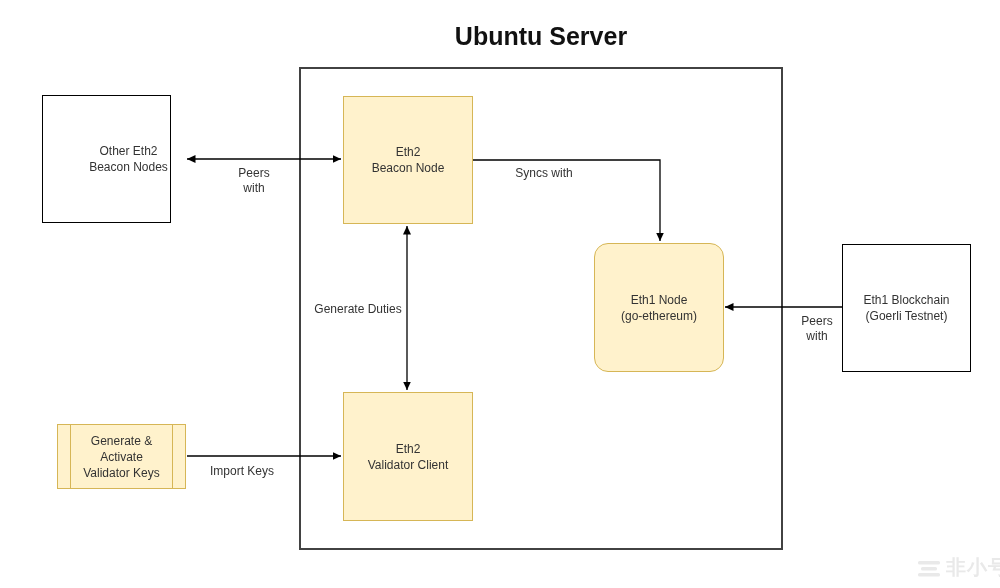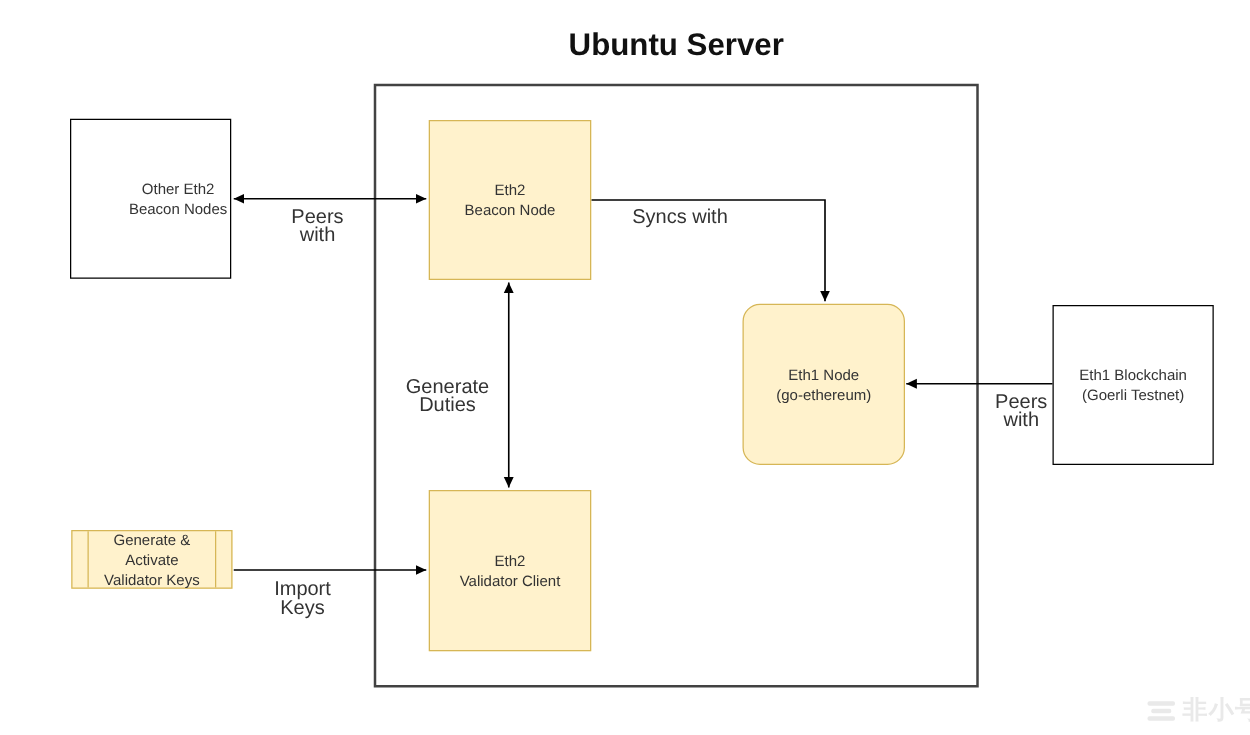--- a/index.html
+++ b/index.html
@@ -45,26 +45,26 @@
     box-sizing: border-box;
   }
   .node--yellow {
     background: var(--node-fill, #FFF2CC);
     border: 1px solid var(--node-border, #D6B656);
   }
   .node--plain {
     background: var(--plain-fill, #ffffff);
     border: 1px solid var(--plain-border, #000000);
   }
-  .node--other-beacon  { left: 32px;  top: 95px;  width: 129px; height: 128px; padding-left: 44px; }
+  .node--other-beacon  { left: 18px;  top: 95px;  width: 129px; height: 128px; padding-left: 44px; }
   .node--beacon        { left: 319px; top: 96px;  width: 130px; height: 128px; }
   .node--eth1          { left: 570px; top: 243px; width: 130px; height: 129px; border-radius: 14px; }
   .node--validator     { left: 319px; top: 392px; width: 130px; height: 129px; }
   .node--blockchain    { left: 818px; top: 244px; width: 129px; height: 128px; }
-  .node--keys          { left: 33px;  top: 424px; width: 129px; height: 47px; }
+  .node--keys          { left: 33px;  top: 424px; width: 129px; height: 65px; }
   .process-divider {
     position: absolute;
     top: 0;
     bottom: 0;
     width: 1px;
     background: var(--node-border, #D6B656);
   }
   .process-divider--left  { left: 12px; }
   .process-divider--right { right: 12px; }
   .edges-layer {
@@ -76,21 +76,21 @@
     pointer-events: none;
   }
   .edges-layer line, .edges-layer polyline {
     stroke: var(--arrow, #000000);
     stroke-width: 1.3;
     fill: none;
   }
   .edges-layer marker path { fill: var(--arrow, #000000); }
   .edge-label {
     position: absolute;
-    font-size: 16px;
+    font-size: 12px;
     line-height: 15px;
     text-align: center;
     color: var(--label-text, #333333);
     white-space: pre-line;
   }
   .edge-label--peers-left  { left: 205px; top: 166px; width: 50px; }
   .edge-label--syncs       { left: 474px; top: 166px; width: 92px; }
   .edge-label--duties      { left: 288px; top: 302px; width: 92px; }
   .edge-label--import      { left: 178px; top: 464px; width: 80px; }
   .edge-label--peers-right { left: 768px; top: 314px; width: 50px; }

